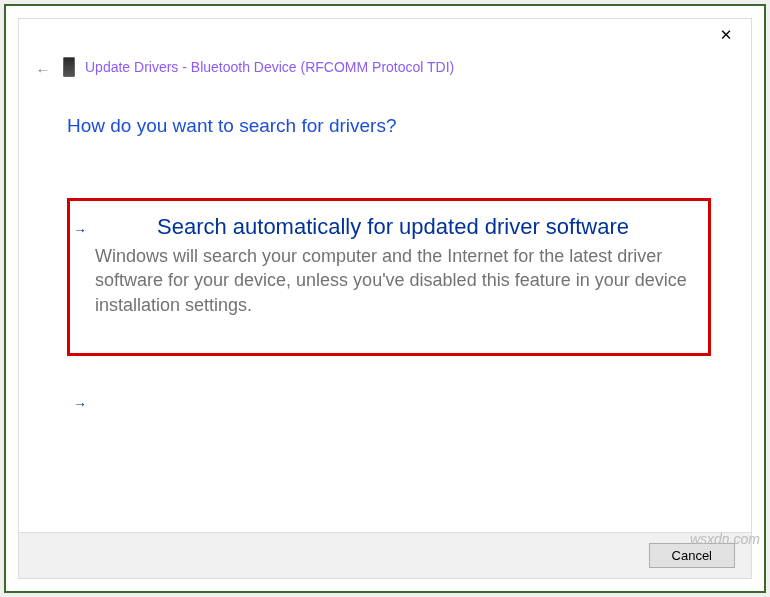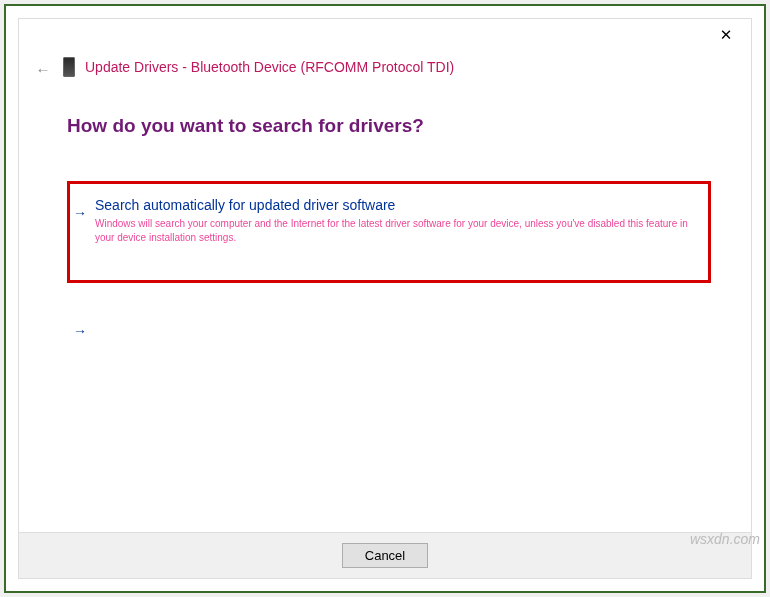--- a/index.html
+++ b/index.html
@@ -55,67 +55,68 @@
     }
     .device-icon {
       width: 12px;
       height: 20px;
       background: linear-gradient(#2a2a2a, #555);
       border: 1px solid #666;
       border-radius: 1px;
     }
     .header-title {
       font-size: 14px;
-      color: #be185d;
+      color: #8b5cf6;
     }
     .content {
       flex: 1;
       padding: 38px 40px 0 48px;
     }
     .heading {
       font-size: 19px;
-      color: #701a75;
-      font-weight: 700;
-      margin-bottom: 44px;
+      color: #1d4ed8;
+      font-weight: 400;
+      margin-bottom: 61px;
     }
     .option {
       position: relative;
       padding: 16px 20px 20px 28px;
       cursor: pointer;
     }
     .option.highlighted {
       border: 3px solid #d40000;
       padding: 13px 17px 36px 25px;
       margin-bottom: 16px;
     }
     .opt-arrow {
       position: absolute;
       left: 6px;
       top: 22px;
       font-size: 14px;
       color: #003399;
     }
     .option.highlighted .opt-arrow { left: 3px; top: 19px; }
     .opt-title {
-      font-size: 14px;
+      font-size: 22px;
       color: #003399;
       font-weight: 400;
       margin-bottom: 4px;
+      text-align: center;
     }
     .opt-desc {
-      font-size: 10px;
-      color: #ec4899;
+      font-size: 18px;
+      color: #737373;
       line-height: 1.35;
     }
     .footer {
       border-top: 1px solid #ddd;
       background: #f0f0f0;
       padding: 10px 16px;
       display: flex;
-      justify-content: center;
+      justify-content: flex-end;
     }
     .cancel-btn {
       font-family: "Segoe UI", Tahoma, sans-serif;
       font-size: 13px;
       padding: 4px 22px;
       background: #e1e1e1;
       border: 1px solid #adadad;
       cursor: pointer;
     }
     .watermark {

